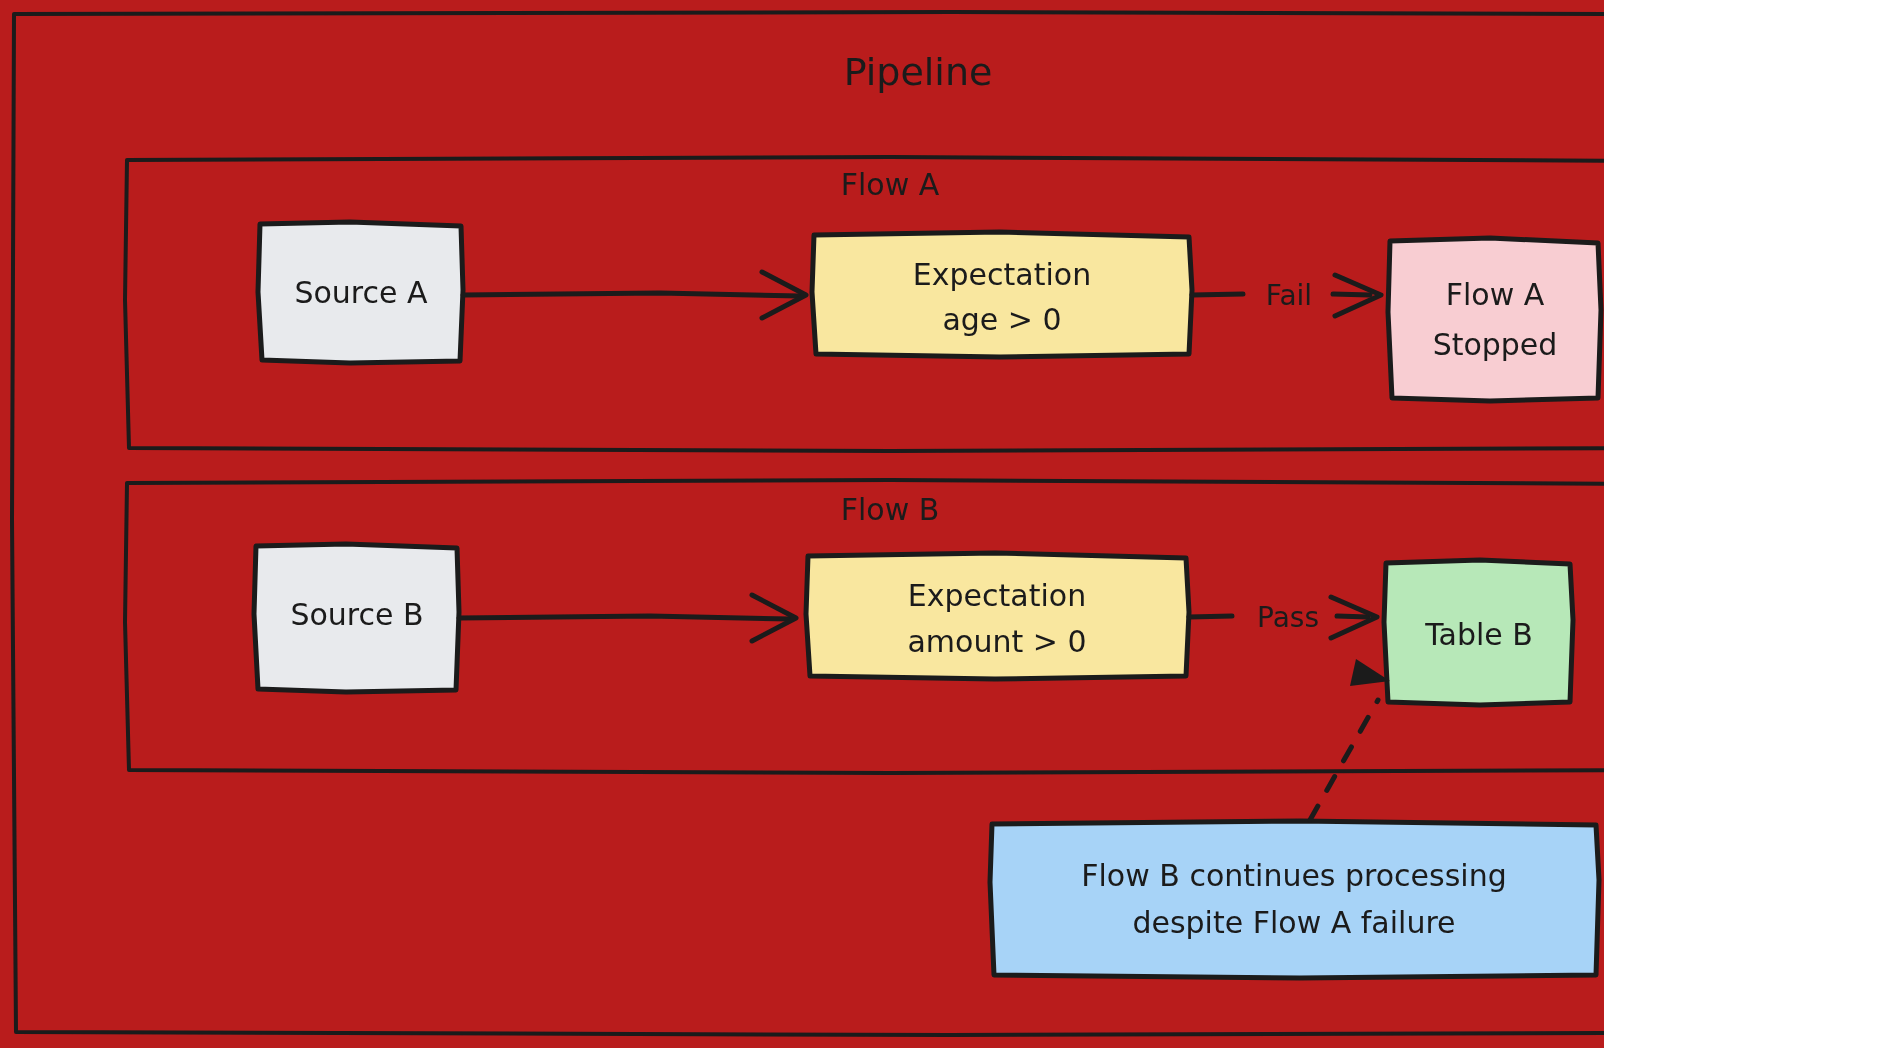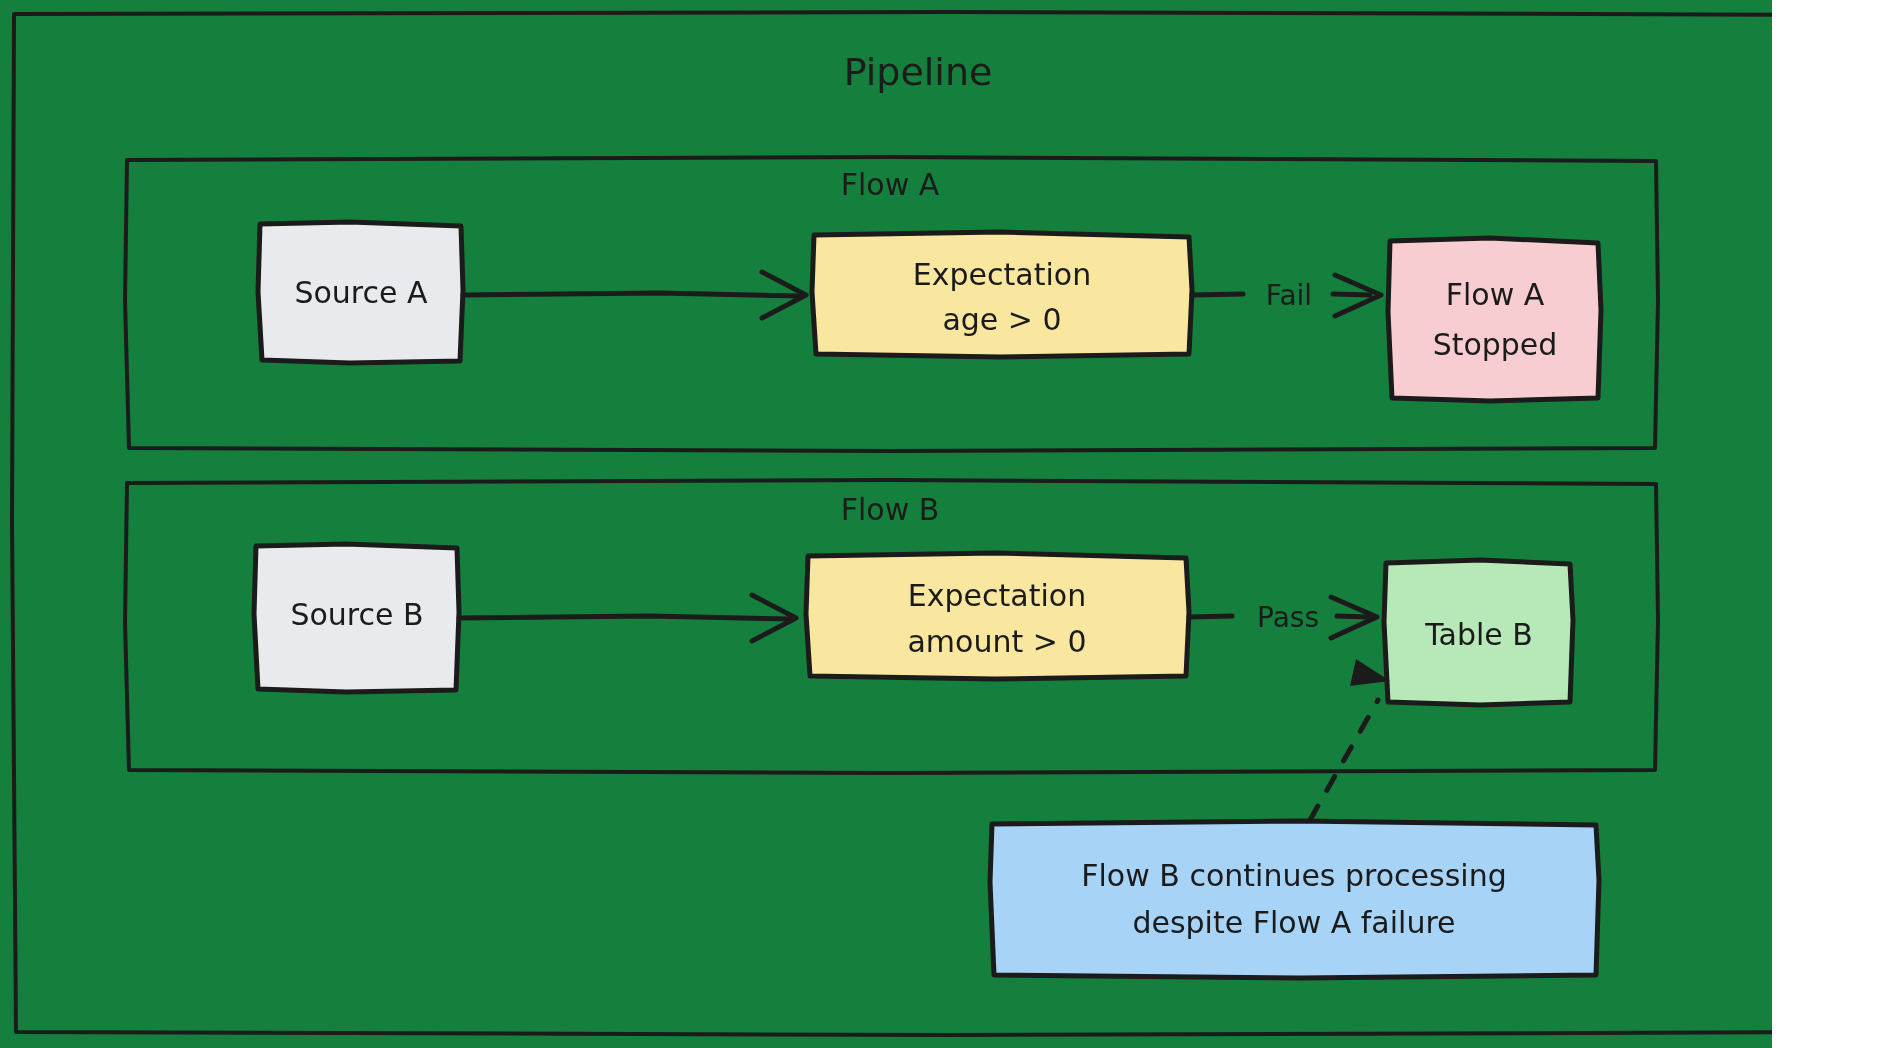--- a/index.html
+++ b/index.html
@@ -5,23 +5,23 @@
   html, body {
     margin: 0;
     padding: 0;
     background: #ffffff;
   }
   body {
     font-family: "DejaVu Sans", sans-serif;
   }
   #canvas-wrap {
     position: relative;
-    width: 1772px;
+    width: 1604px;
     height: 1048px;
-    background: #15803d;
+    background: #b91c1c;
     overflow: hidden;
   }
   svg.diagram {
     display: block;
     width: 1896px;
     height: 1048px;
   }
   .hand-text {
     font-family: "DejaVu Sans", sans-serif;
     fill: #1b1b1b;

